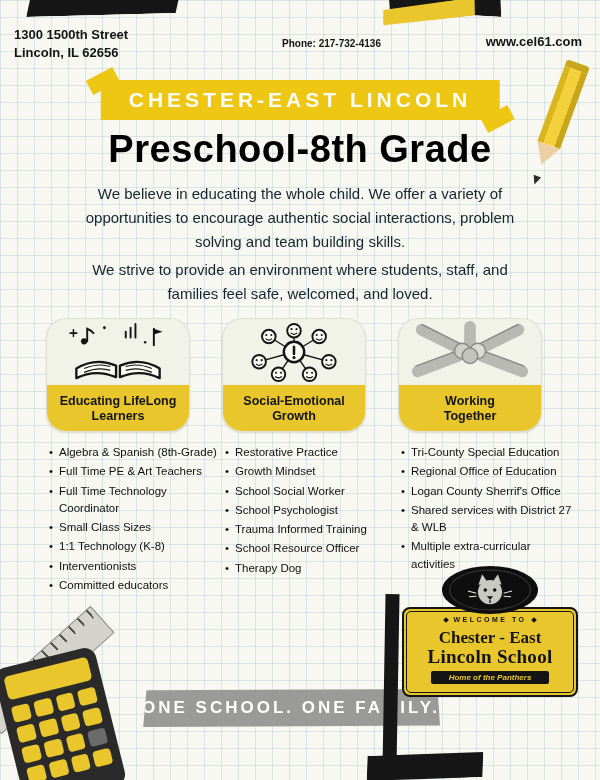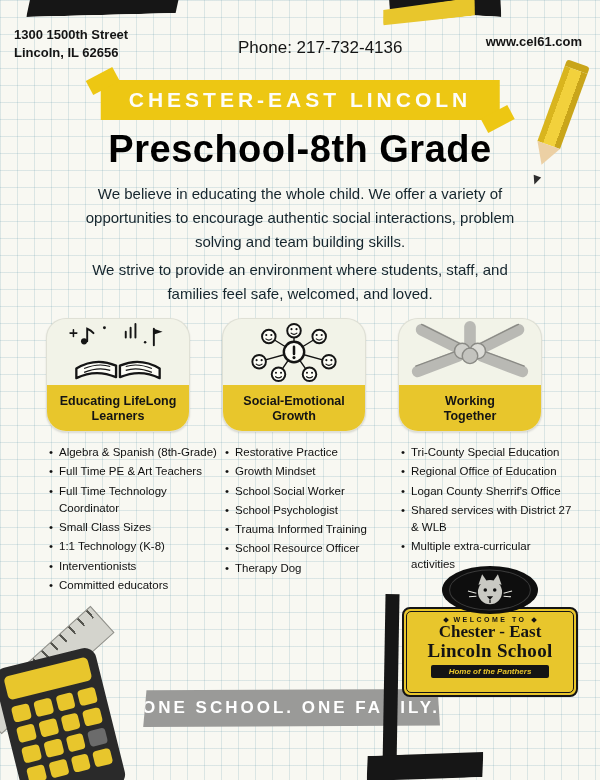--- a/index.html
+++ b/index.html
@@ -17,21 +17,21 @@
   .tape-tl{left:26px;top:-4px;width:154px;height:19px;transform:rotate(-1.5deg);
     clip-path:polygon(3% 0,100% 0,97% 100%,0 100%);}
   .tape-tr-black{left:388px;top:-7px;width:114px;height:21px;transform:rotate(3deg);
     clip-path:polygon(0 6%,98% 0,100% 100%,2% 94%);}
   .tape-tr-yellow{left:382px;top:3px;width:94px;height:18px;background:#e8c62c;
     transform:rotate(-7deg);clip-path:polygon(2% 8%,100% 0,98% 100%,0 92%);z-index:4;}
   .tape-br{left:366px;top:753px;width:118px;height:27px;transform:rotate(-3deg);
     clip-path:polygon(2% 0,100% 8%,98% 100%,0 92%);z-index:8;}
   
   .address{position:absolute;left:14px;top:26px;font-weight:bold;font-size:13px;line-height:1.35;}
-  .phone{position:absolute;left:238px;top:38px;font-weight:normal;font-size:17px;}
+  .phone{position:absolute;left:238px;top:38px;font-weight:bold;font-size:10px;padding-left:44px;}
   .website{position:absolute;right:18px;top:34px;font-weight:bold;font-size:13px;}
   
   .banner{position:absolute;left:50%;transform:translateX(-50%);top:80px;
     background:#edc713;color:#fdfdf8;font-size:21px;font-weight:600;letter-spacing:4px;
     padding:8px 28px;white-space:nowrap;z-index:2;}
   .banner-tape{position:absolute;width:30px;height:16px;background:#edc713;}
   .banner-tape-left{left:-13px;top:-7px;transform:rotate(-28deg);}
   .banner-tape-right{right:-13px;bottom:-7px;transform:rotate(-28deg);}
   .page-title{position:absolute;left:0;right:0;top:120px;margin:8px;text-align:center;
     font-size:38px;font-weight:800;letter-spacing:0.5px;color:#000;}
@@ -66,21 +66,21 @@
     transform:rotate(1deg);z-index:6;}
   .sign-panel{position:absolute;left:402px;top:607px;width:176px;height:90px;background:#e8c62c;
     border:2px solid #141414;border-radius:8px;z-index:5;box-sizing:border-box;}
   .sign-panel::before{content:"";position:absolute;inset:2px;border:1px solid #141414;border-radius:5px;}
   .sign-oval{position:absolute;left:442px;top:566px;width:96px;height:48px;background:#0e0e0e;
     border-radius:50%;z-index:7;display:flex;align-items:center;justify-content:center;}
   .sign-welcome-row{display:flex;align-items:center;justify-content:center;margin-top:7px;position:relative;z-index:2;}
   .sign-welcome{font-size:7px;letter-spacing:2.5px;font-weight:bold;}
   .diamond{width:4px;height:4px;background:#141414;transform:rotate(45deg);display:inline-block;margin:0 5px;}
   .sign-name1{font-family:"Liberation Serif","DejaVu Serif",serif;font-weight:bold;font-size:17px;
-    line-height:1.05;text-align:center;margin-top:0;position:relative;z-index:2;}
+    line-height:1.05;text-align:center;margin-top:6px;position:relative;z-index:2;}
   .sign-name2{font-family:"Liberation Serif","DejaVu Serif",serif;font-weight:bold;font-size:19px;
     line-height:1.05;text-align:center;margin-top:0;letter-spacing:0.3px;position:relative;z-index:2;}
   .sign-ribbon{margin:4px auto 0;width:118px;background:#141414;color:#e8c62c;font-style:italic;
     font-size:8px;text-align:center;padding:2px 0;border-radius:2px;position:relative;z-index:2;font-weight:bold;}
   
   .ruler{position:absolute;left:-30px;top:652px;width:150px;height:34px;background:#d4d4cd;
     border:1px solid #90908a;transform:rotate(-42deg);z-index:2;}
   .ruler-ticks{height:10px;background-image:repeating-linear-gradient(to right,#55554f 0 2px,transparent 2px 12px);}
   .calculator{position:absolute;left:8px;top:656px;width:104px;height:142px;background:#2a2a2a;
     border-radius:12px;transform:rotate(-14deg);padding:9px;box-sizing:border-box;z-index:3;}

